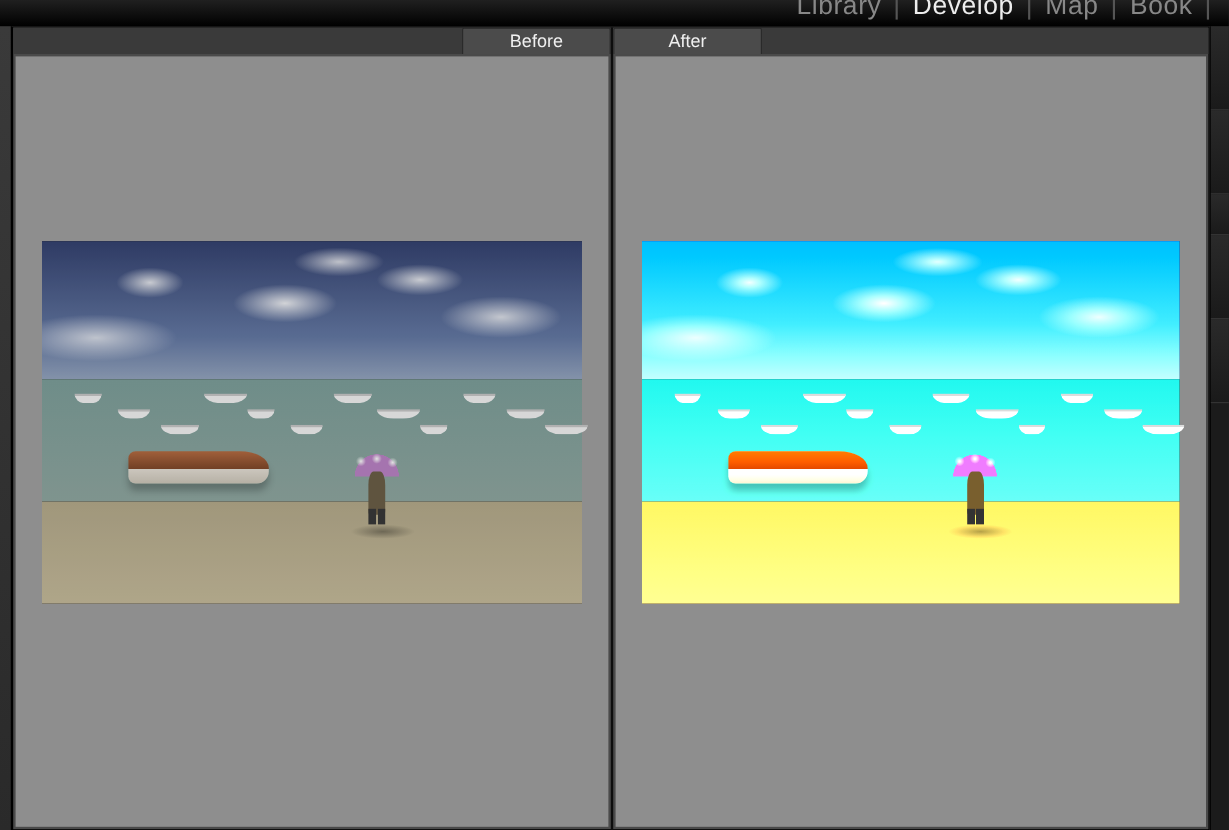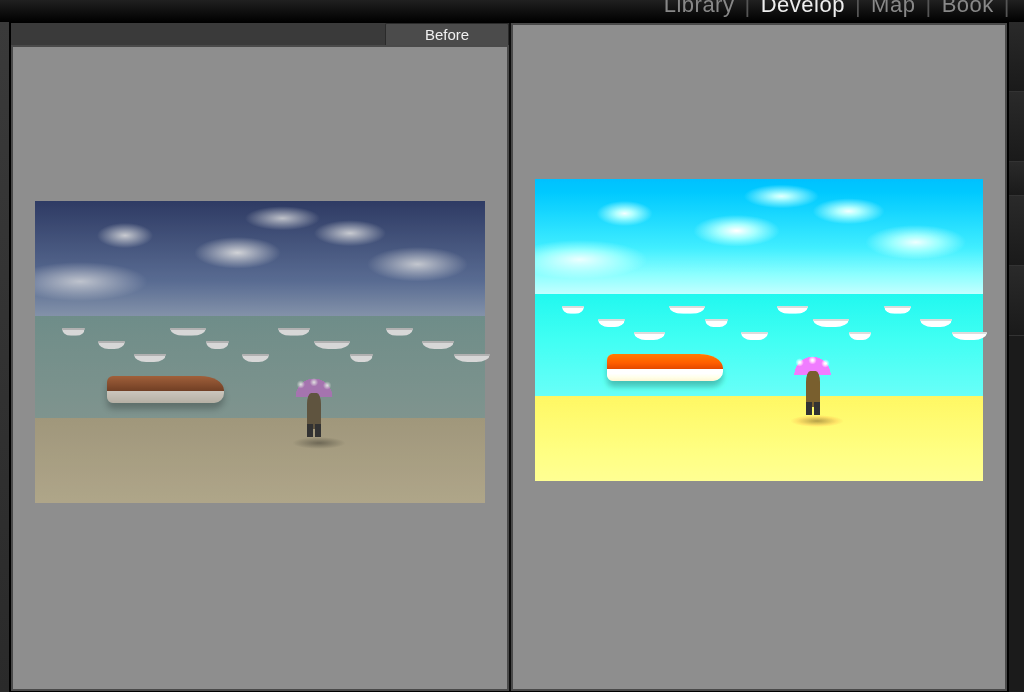--- a/index.html
+++ b/index.html
@@ -195,20 +195,23 @@
             <div class="umbrella"></div>
             <div class="body"></div>
             <div class="legs"></div>
           </div>
         </div>
       </div>
     </div>
   </div>
 
   <div class="half after">
+    <div class="hdr">
+      <div class="lbl">After</div>
+    </div>
     <div class="canvas">
       <div class="photo">
         <div class="scene">
           <div class="sky">
               <div class="clouds"></div>
             </div>
           <div class="water"></div>
           <div class="sand"></div>
           <div class="boats">
               <div class="boat" style="left: 6%; top: 10%; width: 5%;"></div>

